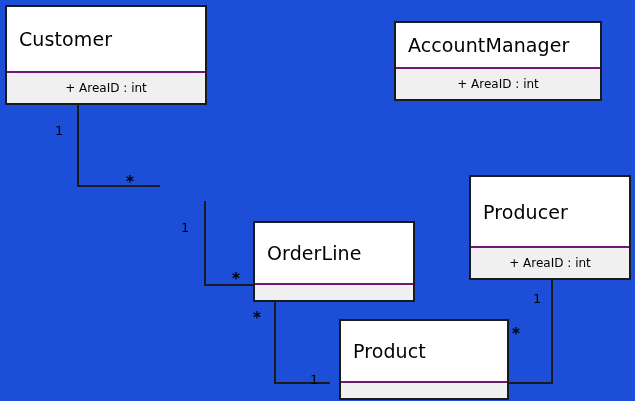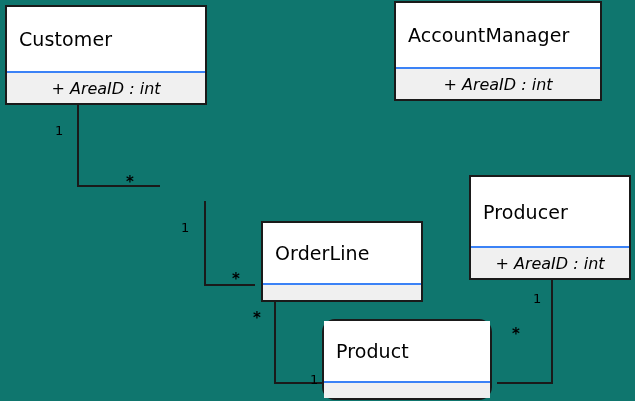--- a/index.html
+++ b/index.html
@@ -4,21 +4,21 @@
 <style>
   html, body {
     margin: 0;
     padding: 0;
     background: #ffffff;
   }
   #diagram-canvas {
     position: relative;
     width: 635px;
     height: 401px;
-    background: #0f766e;
+    background: #1d4ed8;
     font-family: "DejaVu Sans", "Liberation Sans", sans-serif;
     overflow: hidden;
   }
   
   #connector-layer {
     position: absolute;
     left: 0;
     top: 0;
     width: 635px;
     height: 401px;
@@ -44,29 +44,28 @@
     background: #ffffff;
     display: flex;
     align-items: center;
     padding-left: 12px;
     font-size: 19px;
     color: #000000;
     white-space: nowrap;
     letter-spacing: 0.1px;
   }
   .class-attrs {
-    border-top: 2px solid #3b82f6;
+    border-top: 2px solid #701a75;
     background: #f0f0f0;
     display: flex;
     align-items: center;
     justify-content: center;
     color: #000000;
-    font-size: 16px;
+    font-size: 12px;
     white-space: nowrap;
-    font-style: italic;
   }
   .class-attrs.filled {
     height: 30px;
   }
   .class-attrs.empty {
     height: 15px;
   }
   
   .multiplicity {
     position: absolute;
@@ -95,32 +94,32 @@
     <polyline points="275,301 275,383 330,383"></polyline>
 
     <polyline points="497,383 552,383 552,278"></polyline>
   </svg>
 
   <div class="uml-class" style="left:5px; top:5px; width:202px; height:100px;">
     <div class="class-name">Customer</div>
     <div class="class-attrs filled">+ AreaID : int</div>
   </div>
 
-  <div class="uml-class" style="left:394px; top:1px; width:208px; height:100px;">
+  <div class="uml-class" style="left:394px; top:21px; width:208px; height:80px;">
     <div class="class-name">AccountManager</div>
     <div class="class-attrs filled">+ AreaID : int</div>
   </div>
 
 
-  <div class="uml-class" style="left:253px; top:221px; width:162px; height:81px;margin-left:8px;">
+  <div class="uml-class" style="left:253px; top:221px; width:162px; height:81px;">
     <div class="class-name">OrderLine</div>
     <div class="class-attrs empty"></div>
   </div>
 
-  <div class="uml-class" style="left:322px; top:319px; width:170px; height:81px;border-radius:13px;">
+  <div class="uml-class" style="left:339px; top:319px; width:170px; height:81px;">
     <div class="class-name">Product</div>
     <div class="class-attrs empty"></div>
   </div>
 
   <div class="uml-class" style="left:469px; top:175px; width:162px; height:105px;">
     <div class="class-name">Producer</div>
     <div class="class-attrs filled">+ AreaID : int</div>
   </div>
 
   <div class="multiplicity" style="left:55px; top:124px;">1</div>

